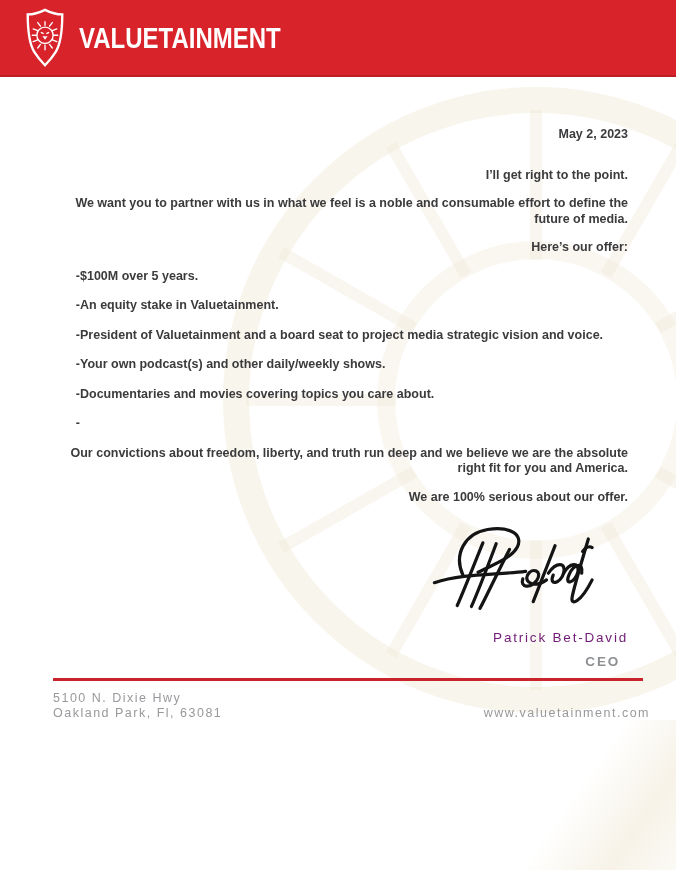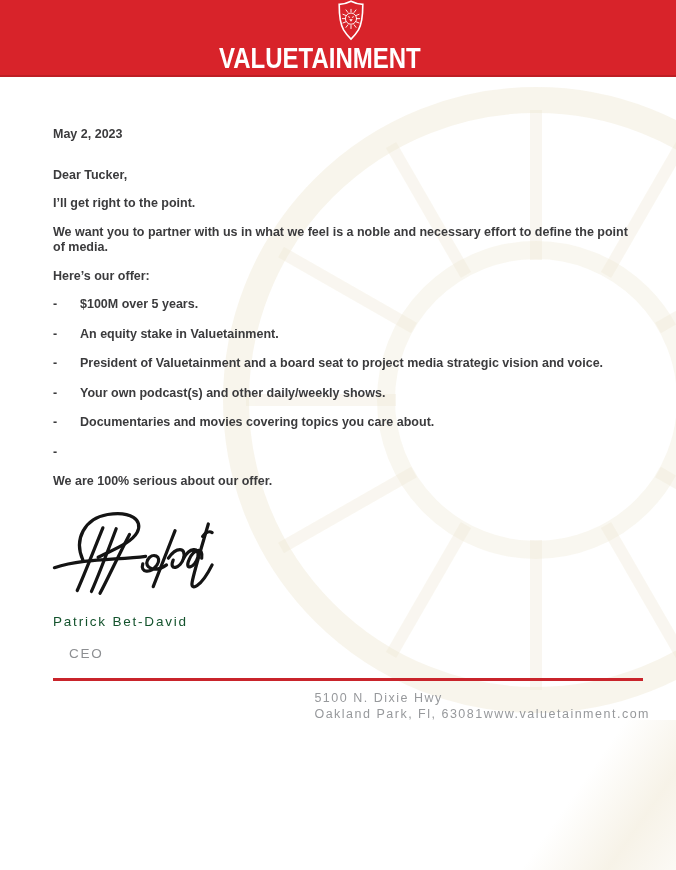--- a/index.html
+++ b/index.html
@@ -13,21 +13,20 @@
     box-sizing:border-box;
   }
   
   .banner{
     position:relative;
     height:75px;
     background:#d8232a;
     border-bottom:2px solid #bd1e24;
     display:flex;align-items:center;
     z-index:3;
-    flex-direction:column;
   }
   .shield{display:block;margin-left:25px;height:60px;width:40px;}
   .brand-name{
     color:#ffffff;
     font-weight:700;
     font-size:30px;
     letter-spacing:0px;
     margin-left:14px;
     transform:scaleX(.8);
     transform-origin:left center;
@@ -49,58 +48,59 @@
     z-index:1;pointer-events:none;
   }
   
   .letter-body{
     position:relative;z-index:2;
     padding:50px 48px 0 53px;
     color:#3b3b3d;
     font-size:12.5px;
     font-weight:700;
     line-height:15.5px;
+    text-align:right;
   }
   .letter-body p{margin:0 0 13px 0;white-space:pre-wrap;}
   .date{margin-bottom:25px !important;}
   ul.offers{list-style:none;margin:4px 0 0 0;padding:0;}
   ul.offers li{
     display:flex;
     margin:0 0 14px 0;
     white-space:pre-wrap;
   }
   ul.offers .dash{flex:0 0 27px;}
   
   .signature{width:200px;height:95px;margin:2px 0 10px -5px;}
   .signer-name{
     font-weight:400 !important;
     font-size:13.5px;
     letter-spacing:1.8px;
-    color:#14532d;
+    color:#701a75;
     margin:0 !important;
     line-height:16px;
   }
   .signer-title{
-    font-weight:normal;
+    font-weight:bold;
     font-size:13.5px;
     letter-spacing:1.8px;
     color:#8d8f92;
-    margin:16px !important;
+    margin:8px !important;
     line-height:16px;
   }
   
   .rule{
     position:relative;z-index:2;
     border:none;height:3px;
     background:#c9242b;
     margin:4px 33px 10px 53px;
   }
   .footer{
     position:relative;z-index:2;
-    display:flex;justify-content:flex-end;align-items:flex-end;
+    display:flex;justify-content:space-between;align-items:flex-end;
     padding:0 26px 0 53px;
     color:#97999c;
     font-size:12.5px;
     letter-spacing:1.5px;
     line-height:15.5px;
   }
 </style>
 </head>
 <body>
 
@@ -137,37 +137,37 @@
           <path d="M208,258 L75,182"></path>
           <path d="M260,205 L185,75"></path>
       </g>
     </g>
   </svg>
   <div class="corner-tint"></div>
 
   <main class="letter-body">
     <p class="date">May 2, 2023</p>
 
-    <p>Dear Tucker,</p>
 
     <p>I’ll get right to the point.</p>
 
-    <p>We want you to partner with us in what we feel is a noble and necessary effort to define the point of media.</p>
+    <p>We want you to partner with us in what we feel is a noble and consumable effort to define the future of media.</p>
 
     <p>Here’s our offer:</p>
 
     <ul class="offers">
       <li><span class="dash">-</span><span>$100M over 5 years.</span></li>
       <li><span class="dash">-</span><span>An equity stake in Valuetainment.</span></li>
       <li><span class="dash">-</span><span>President of Valuetainment and a board seat to project media strategic vision and voice.</span></li>
       <li><span class="dash">-</span><span>Your own podcast(s) and other daily/weekly shows.</span></li>
       <li><span class="dash">-</span><span>Documentaries and movies covering topics you care about.</span></li>
       <li><span class="dash">-</span></li>
     </ul>
 
+    <p>Our convictions about freedom, liberty, and truth run deep and we believe we are the absolute right fit for you and America.</p>
 
 
     <p>We are 100% serious about our offer.</p>
 
 
     
     <svg class="signature" viewBox="0 0 205 100" aria-hidden="true">
       <g fill="none" stroke="#141414" stroke-width="3.4" stroke-linecap="round">
         <path d="M34,58 C24,36 36,14 60,10 C84,6 98,16 91,29 C85,40 66,47 50,55"></path>
         <path d="M55,24 C46,46 36,72 28,90"></path>

